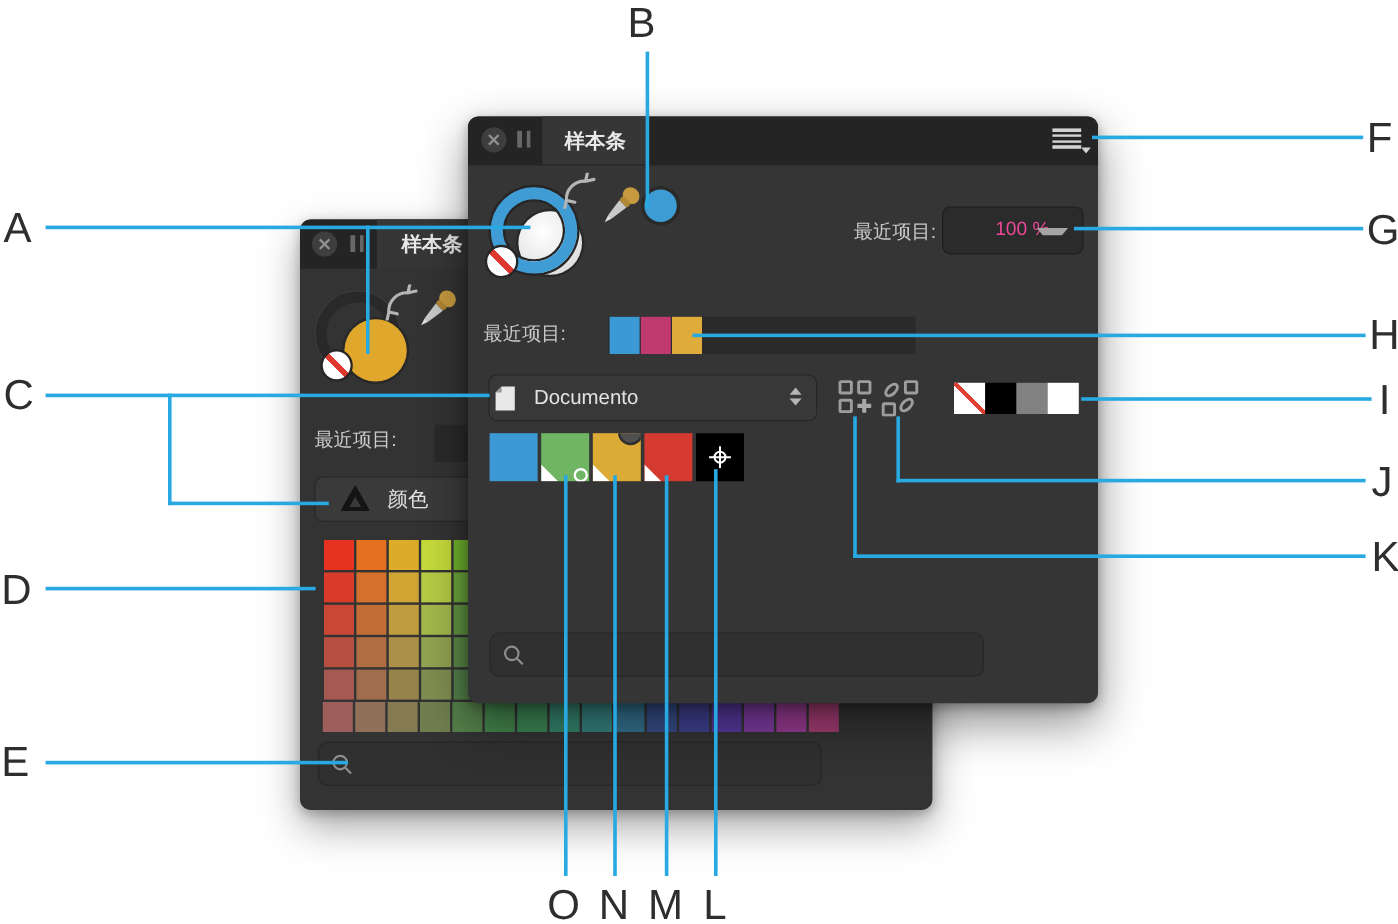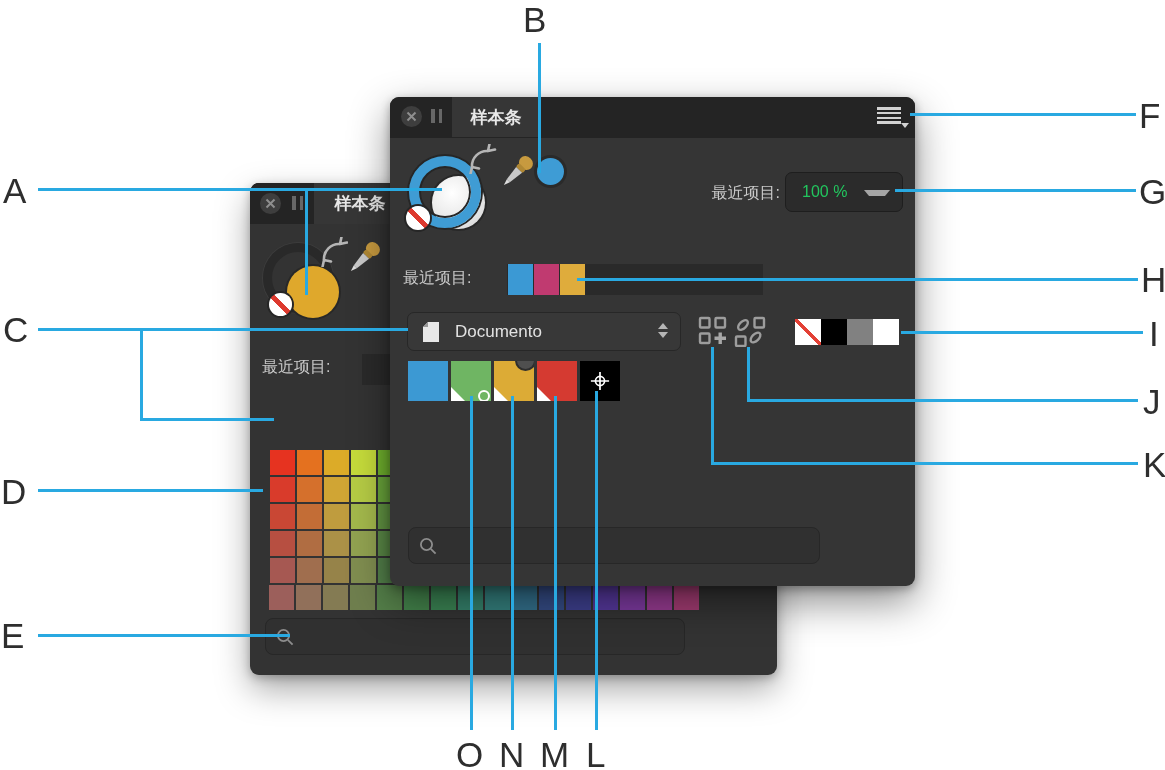--- a/index.html
+++ b/index.html
@@ -25,21 +25,21 @@
   .nonecirc{position:absolute;border-radius:50%;box-shadow:0 0 0 2px #262626;
     background:linear-gradient(to top right,#fff 43%,#dd392e 43%,#dd392e 57%,#fff 57%);}
   .sample{position:absolute;border-radius:50%;box-shadow:0 0 0 3px #2a2a2a;}
   
   .lbl{position:absolute;color:#c9c9c9;font-size:16px;}
   .dd{position:absolute;background:#3a3a3a;border:1px solid #272727;border-radius:7px;
       display:flex;align-items:center;box-sizing:border-box;}
   .ddtext{color:#e2e2e2;font-size:17px;}
   .opbox{position:absolute;background:#2b2b2b;border:1px solid #1e1e1e;border-radius:7px;
          box-sizing:border-box;}
-  .opbox span{display:block;padding-left:16px;line-height:38px;color:#22c55e;font-size:16px;}
+  .opbox span{display:block;padding-left:16px;line-height:38px;color:#ec4899;font-size:16px;text-align:center;}
   .tri-down{position:absolute;width:0;height:0;border-left:5.5px solid transparent;
             border-right:5.5px solid transparent;border-top:6.5px solid #a5a5a5;}
   .stepper{position:absolute;display:flex;flex-direction:column;gap:3px;align-items:center;}
   .stepper .up{width:0;height:0;border-left:5px solid transparent;border-right:5px solid transparent;
                border-bottom:6px solid #b5b5b5;}
   .stepper .dn{width:0;height:0;border-left:5px solid transparent;border-right:5px solid transparent;
                border-top:6px solid #b5b5b5;}
   .strip{position:absolute;background:#2a2a2a;}
   .cells{position:absolute;display:flex;}
   .cells.gap2{gap:2px}.cells.gap1{gap:1px}.cells.gap0{gap:0}
@@ -108,20 +108,26 @@
         <ellipse cx="12" cy="4.8" rx="4.2" ry="3.8" fill="#c79a3f"></ellipse>
         <rect x="9.3" y="7.5" width="5.4" height="2.8" rx="1" fill="#b08834"></rect>
         <path d="M9.6 10.3 L14.4 10.3 L13.2 19 L10.8 19 Z" fill="#c9c9c9"></path>
         <path d="M10.8 19 L13.2 19 L12 22.6 Z" fill="#dedede"></path>
       </g>
     </svg>
 
     <div class="lbl" style="left:12px;top:174px;">最近项目:</div>
     <div class="strip" style="left:112px;top:171px;width:170px;height:31px;"></div>
 
+    <div class="dd" style="left:12px;top:214px;width:176px;height:38px;padding-left:20px;gap:14px;">
+      <svg width="26" height="26" viewBox="0 0 26 26">
+        <path d="M13 2.5 L24 22 L2 22 Z M13 9.5 L19.3 20.3 L6.7 20.3 Z" fill="#141414" fill-rule="evenodd" stroke="#141414" stroke-width="1.6" stroke-linejoin="round"></path>
+      </svg>
+      <span class="ddtext">颜色</span>
+    </div>
 
     <div class="grid" style="left:20px;top:267px;">
         <div class="grow">
           <div style="background: rgb(230, 51, 32);"></div>
           <div style="background: rgb(228, 113, 31);"></div>
           <div style="background: rgb(220, 171, 40);"></div>
           <div style="background: rgb(198, 220, 59);"></div>
           <div style="background: rgb(113, 180, 46);"></div>
         </div>
         <div class="grow">
@@ -227,21 +233,21 @@
     </div>
 
     <div class="lbl" style="left:13px;top:171px;">最近项目:</div>
     <div class="strip" style="left:117px;top:167px;width:256px;height:31px;"></div>
     <div class="cells gap1 rec" style="left:118px;top:167px;">
         <div style="background: rgb(59, 153, 212);"></div>
         <div style="background: rgb(192, 58, 112);"></div>
         <div style="background: rgb(223, 172, 60);"></div>
       </div>
 
-    <div class="dd" style="left:17px;top:215px;width:274px;height:39px;padding-left:14px;gap:15px;background:#383838;">
+    <div class="dd" style="left:17px;top:215px;width:274px;height:39px;padding-left:4px;gap:15px;background:#383838;">
       <svg width="18" height="22" viewBox="0 0 18 22">
         <path d="M6 1 L17 1 L17 21 L1 21 L1 6 Z" fill="#e8e8e8"></path>
         <path d="M6 1 L6 6 L1 6 Z" fill="#999999"></path>
       </svg>
       <span class="ddtext">Documento</span>
       <span class="stepper" style="right:12px;top:10px;">
         <span class="up"></span>
           <span class="dn"></span>
       </span>
     </div>

